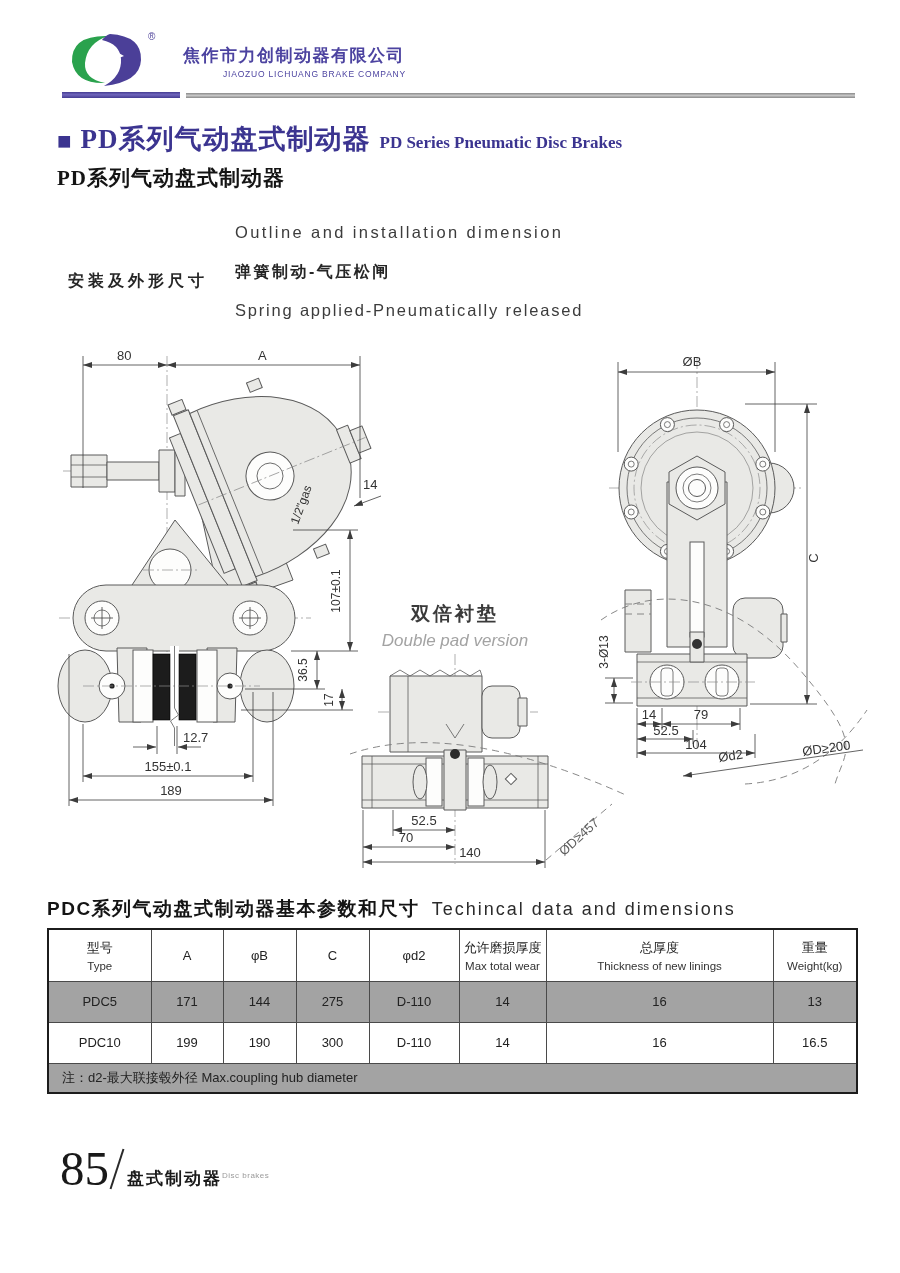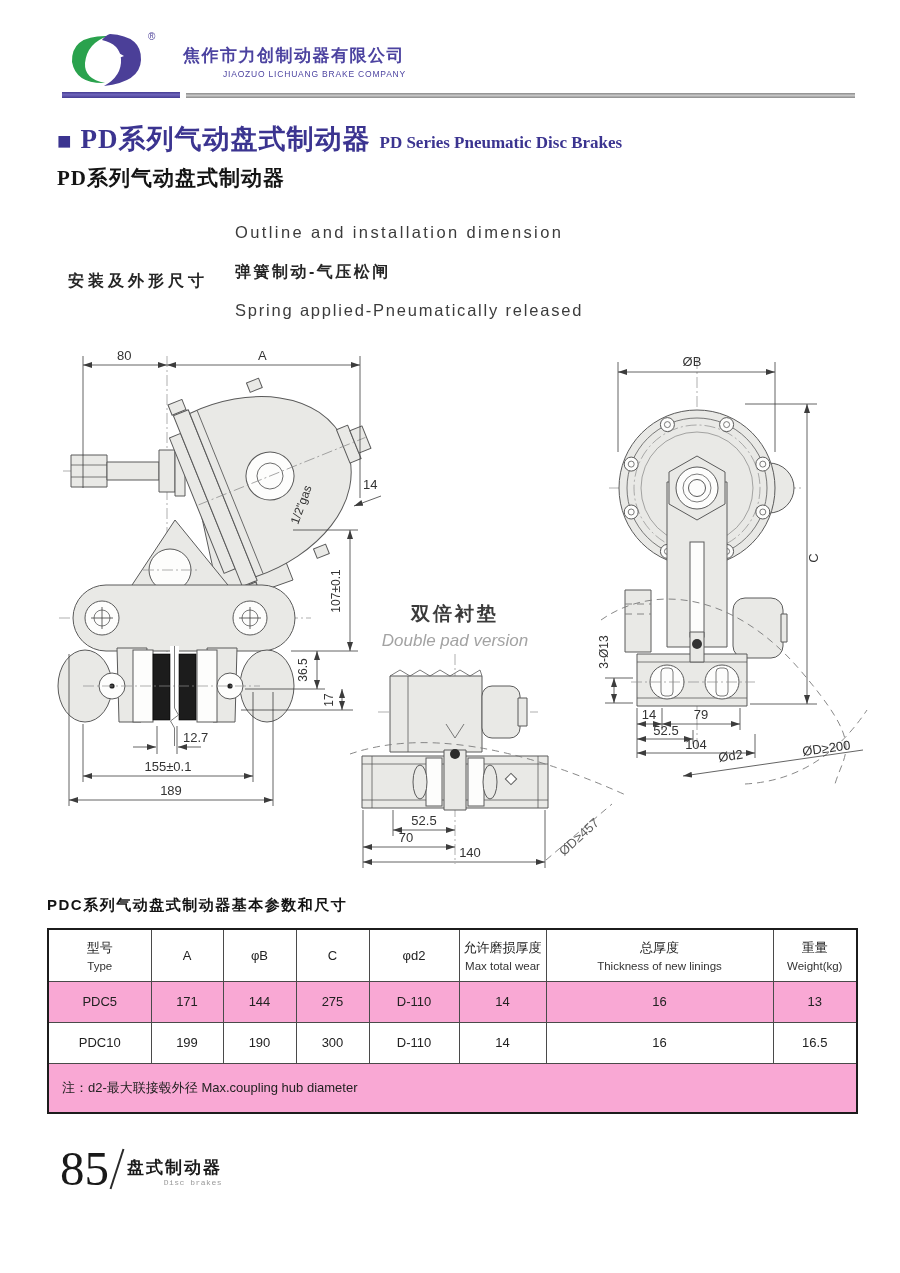--- a/index.html
+++ b/index.html
@@ -40,32 +40,32 @@
   svg .cl{fill:none;stroke:#8d8d8d;stroke-width:.7;stroke-dasharray:11 3 2 3;}
   svg .cl2{fill:none;stroke:#7a7a7a;stroke-width:.9;stroke-dasharray:7 5;}
   svg text{font-family:"Liberation Sans",sans-serif;font-size:12px;fill:#333;}
   svg text.cap-cn{font-size:19px;font-weight:bold;letter-spacing:3px;fill:#3a3a3a;}
   svg text.cap-en{font-size:17px;font-style:italic;fill:#a3a3a3;}
   svg text.big{font-size:13px;}
   svg text.gray{fill:#5d5d5d;font-size:13px;}
 
   
   .tbl-title{left:47px;top:896px;display:flex;align-items:baseline;gap:12px;}
-  .tbl-title .cn{font-size:15px;font-weight:bold;letter-spacing:1.5px;color:#141414;}
+  .tbl-title .cn{font-size:19px;font-weight:bold;letter-spacing:1.5px;color:#141414;}
   .tbl-title .en{font-size:18px;letter-spacing:2px;color:#2b2b2b;}
   table.spec{position:absolute;left:47px;top:928px;width:809px;border-collapse:collapse;
              border:2px solid #1c1c1c;table-layout:fixed;}
   table.spec th,table.spec td{border:1px solid #4a4a4a;text-align:center;vertical-align:middle;
              font-size:13px;color:#222;padding:0;}
   table.spec thead tr{height:52px;}
   table.spec tbody tr{height:41px;}
-  table.spec tr.note-row{height:50px;}
+  table.spec tr.note-row{height:30px;}
   .hcn{font-size:13px;color:#222;font-weight:normal;}
   .hen{font-size:11.5px;color:#333;font-weight:normal;margin-top:3px;}
-  tr.gray{background:#f9a8d4;padding-left:16px;}
+  tr.gray{background:#a3a3a3;padding-left:16px;}
   td.note-cell{text-align:left !important;padding-left:13px !important;font-size:12.5px;}
 
   
   .footer{left:60px;top:1148px;display:flex;align-items:flex-end;}
   .pg-num{font-family:"Liberation Serif",serif;font-size:49px;line-height:.85;color:#191919;}
   .pg-slash{width:2px;height:42px;background:#2a2a2a;transform:rotate(18deg);margin:0 9px 0 7px;}
   .pg-label-cn{font-size:17px;font-weight:bold;letter-spacing:2px;color:#1a1a1a;line-height:1;}
   .pg-label-en{font-size:8px;color:#9a9a9a;letter-spacing:.5px;margin-top:1px;text-align:right;}
 </style>
 </head>
@@ -372,20 +372,21 @@
       <text class="big" x="101" y="397" text-anchor="middle">104</text>
 
       <line class="dim" x1="88" y1="424" x2="268" y2="398" marker-start="url(#arR)"></line>
       <text class="big" transform="translate(124,410) rotate(-8)">Ød2</text>
       <text class="big" transform="translate(208,404) rotate(-8)">ØD≥200</text>
     </g>
   </svg>
 
   <div class="abs tbl-title">
     <span class="cn">PDC系列气动盘式制动器基本参数和尺寸</span>
+    <span class="en">Techincal data and dimensions</span>
   </div>
 
   <table class="spec">
     <colgroup>
       <col style="width:103px">
         <col style="width:72px">
         <col style="width:73px">
         <col style="width:73px">
       <col style="width:90px">
         <col style="width:87px">
@@ -447,19 +448,19 @@
       </tr>
       <tr class="gray note-row">
         <td class="note-cell" colspan="8">注：d2-最大联接毂外径  Max.coupling hub diameter</td>
       </tr>
     </tbody>
   </table>
 
   <div class="abs footer">
     <span class="pg-num">85</span>
     <span class="pg-slash"></span>
-    <span style="display:flex;flex-direction:column;margin-bottom:3px;font-family:Liberation Mono, monospace;">
+    <span style="display:flex;margin-bottom:3px;">
       <span class="pg-label-cn">盘式制动器</span>
       <span class="pg-label-en">Disc brakes</span>
     </span>
   </div>
 
 </div>
 
 </body></html>

